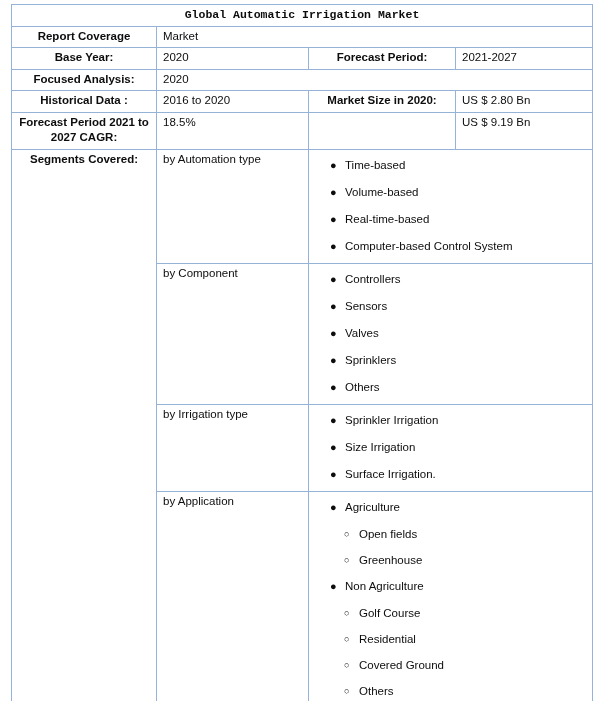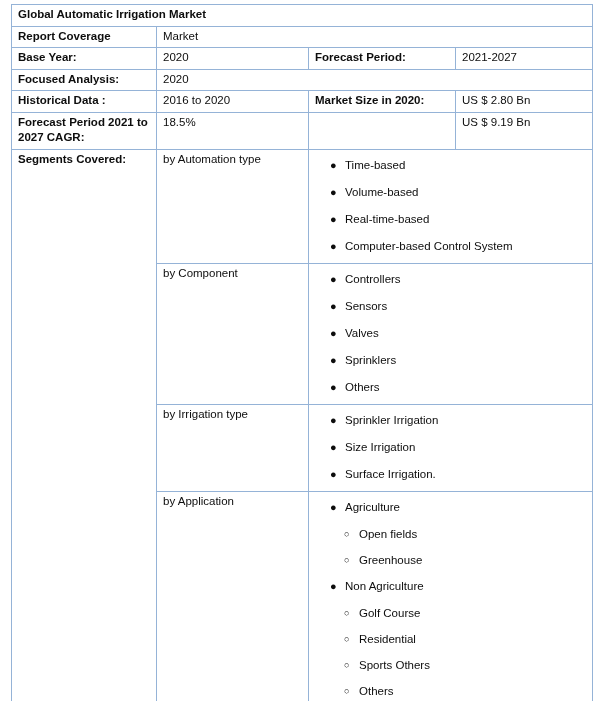--- a/index.html
+++ b/index.html
@@ -37,28 +37,30 @@
     vertical-align: top;
     padding: 2px 6px 3px 6px;
     font-size: 11.5px;
     line-height: 1.35;
     color: #0d0d0d;
     background: #ffffff;
   }
 
   td.shade { background: #dce6f1; }
   td.plain { background: #ffffff; }
-  td.bold  { font-weight: bold; }
+  td.bold  { font-weight: bold; text-align: center; }
 
   td.title-cell {
+    text-align: center;
     font-weight: bold;
     font-size: 12.5px;
     padding-top: 4px;
     padding-bottom: 5px;
     background: #ffffff;
+    font-family: Liberation Mono, monospace;
   }
 
   
   col.c1 { width: 145px; }
   col.c2 { width: 152px; }
   col.c3 { width: 147px; }
   col.c4 { width: 137px; }
 
   td.seg-label { font-weight: bold; }
   td.seg-cat   { font-weight: normal; }
@@ -263,21 +265,21 @@
             <li>
               <span class="circ">○</span>
               <span class="lbl">Golf Course</span>
             </li>
             <li>
               <span class="circ">○</span>
               <span class="lbl">Residential</span>
             </li>
             <li>
               <span class="circ">○</span>
-              <span class="lbl">Sports Others</span>
+              <span class="lbl">Covered Ground</span>
             </li>
             <li>
               <span class="circ">○</span>
               <span class="lbl">Others</span>
             </li>
           </ul>
         </td>
       </tr>
 
     </tbody>

